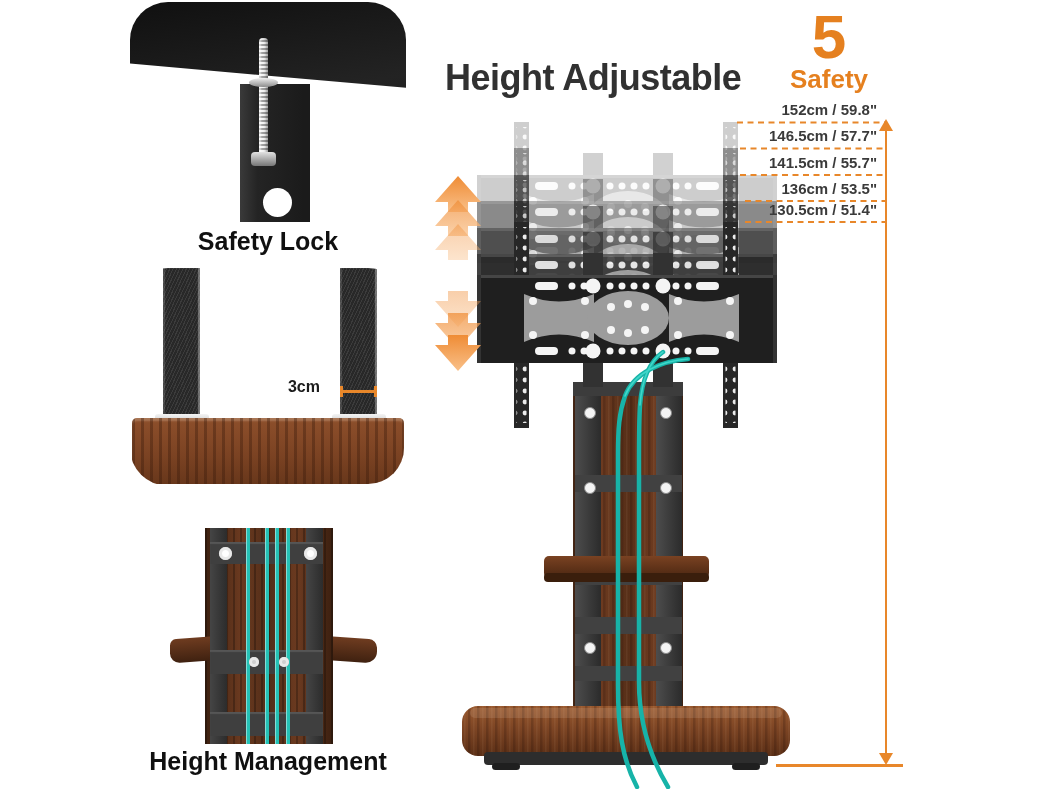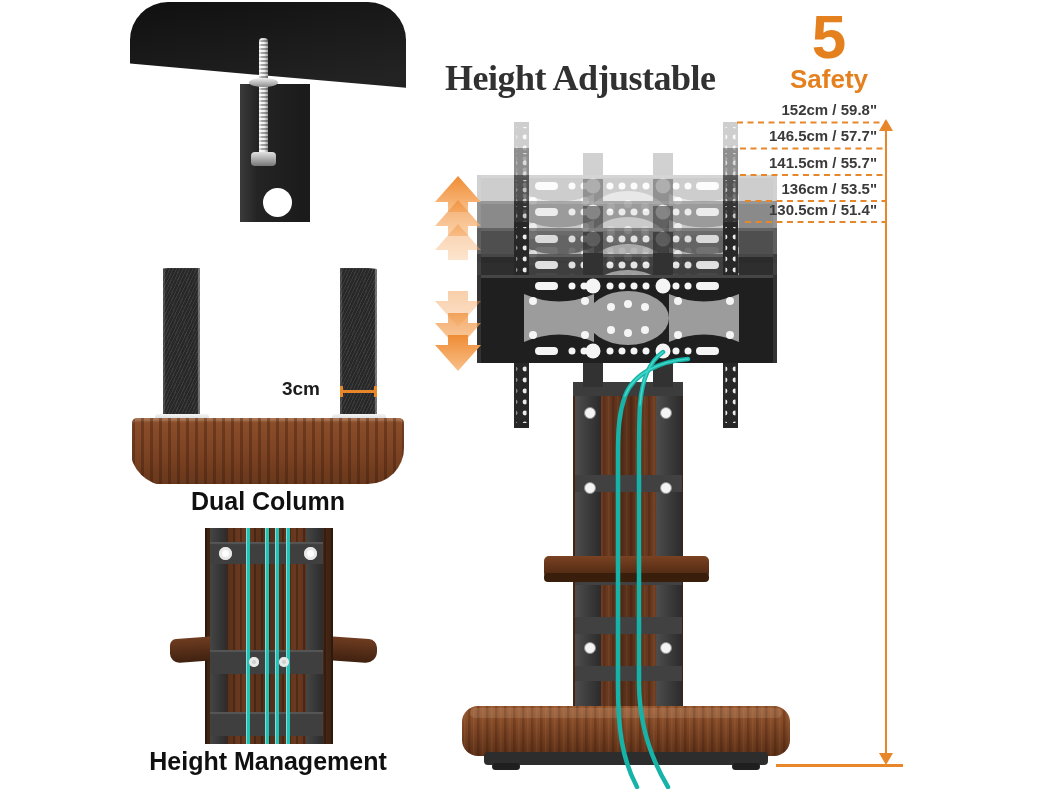--- a/index.html
+++ b/index.html
@@ -2,21 +2,21 @@
 <html><head>
 <meta charset="utf-8">
 <style>
   html,body{margin:0;padding:0;background:#fff;}
   .canvas{position:relative;width:1052px;height:789px;background:#fff;overflow:hidden;
           font-family:"Liberation Sans", sans-serif;}
   .abs{position:absolute;}
 
   
   .title{left:445px;top:57px;width:340px;font-size:36px;font-weight:800;color:#313131;
-         letter-spacing:-0.5px;white-space:nowrap;font-family:Liberation Serif, serif;}
+         letter-spacing:-0.5px;white-space:nowrap;}
   .levels{left:783px;top:8px;width:92px;text-align:center;color:#E5801F;}
   .levels-num{font-size:62px;font-weight:800;line-height:58px;}
   .levels-text{font-size:26px;font-weight:800;line-height:26px;margin-top:0px;}
 
   
   .panel{left:130px;width:276px;border-radius:38px;overflow:hidden;background:#fff;}
   .p1{top:2px;height:220px;}
   .p2{top:268px;height:218px;}
   .p3{top:528px;height:216px;}
   .feature-label{left:130px;width:276px;text-align:center;font-size:25px;font-weight:700;color:#101010;}
@@ -49,21 +49,21 @@
   .f-left{left:25px;} .f-right{left:202px;}
   .p2-beam{left:2px;top:150px;width:272px;height:66px;border-radius:5px 5px 36px 8px;
     background:linear-gradient(180deg,#8d4f2b 0,#7c4323 55%,#68371b 100%);
     box-shadow:inset 0 3px 2px rgba(255,235,210,.25);}
   .p2-beam .grain{position:absolute;inset:0;border-radius:inherit;
     background:repeating-linear-gradient(90deg,rgba(52,22,8,.35) 0 3px,transparent 3px 9px);}
   .p2-measure{left:210px;top:118px;width:37px;height:11px;}
   .p2-measure .bar{position:absolute;left:0;right:0;top:4px;height:3px;background:#E8872A;}
   .p2-measure .t{position:absolute;width:3px;top:0;bottom:0;background:#E8872A;}
   .t.l{left:0;} .t.r{right:0;}
-  .cm3{left:90px;top:110px;width:100px;text-align:right;font-size:19px;font-weight:700;color:#1c1c1c;}
+  .cm3{left:90px;top:110px;width:100px;text-align:right;font-size:16px;font-weight:700;color:#1c1c1c;}
 
   
   .p3-wood{left:75px;top:0;width:128px;height:216px;
     background:linear-gradient(90deg,#3c2010 0,#6b3a20 28%,#522d18 50%,#6b3a20 72%,#3c2010 100%);}
   .p3-wood .grain{position:absolute;inset:0;
     background:repeating-linear-gradient(90deg,rgba(0,0,0,.25) 0 2px,transparent 2px 7px);}
   .p3-rail{top:0;width:17px;height:216px;background:linear-gradient(90deg,#454545,#2c2c2c);}
   .r-left{left:80px;} .r-right{left:176px;}
   .p3-bar{left:80px;width:113px;background:#3f3f3f;box-shadow:inset 0 2px 1px rgba(255,255,255,.12);}
   .b1{top:14px;height:22px;} .b2{top:122px;height:24px;} .b3{top:184px;height:24px;}
@@ -97,37 +97,37 @@
   <div class="abs panel p1">
     <div class="abs p1-slab"></div>
     <div class="abs p1-bracket">
       <div class="abs p1-hole h1"></div>
 
     </div>
     <div class="abs p1-rod"></div>
     <div class="abs p1-washer"></div>
     <div class="abs p1-head"></div>
   </div>
+  <div class="abs feature-label l1">Safety Lock</div>
 
   <div class="abs panel p2">
     <div class="abs p2-col c-left"></div>
     <div class="abs p2-col c-right"></div>
     <div class="abs p2-foot f-left"></div>
     <div class="abs p2-foot f-right"></div>
     <div class="abs p2-beam">
         <div class="grain"></div>
       </div>
     <div class="abs p2-measure">
       <div class="t l"></div>
         <div class="bar"></div>
         <div class="t r"></div>
     </div>
     <div class="abs cm3">3cm</div>
   </div>
-  <div class="abs feature-label l2">Dual Column</div>
 
   <div class="abs panel p3">
     <div class="abs p3-wood">
         <div class="grain"></div>
       </div>
     <div class="abs p3-shelf sh-l"></div>
     <div class="abs p3-shelf sh-r"></div>
     <div class="abs p3-rail r-left"></div>
     <div class="abs p3-rail r-right"></div>
     <div class="abs p3-bar b1"></div>

